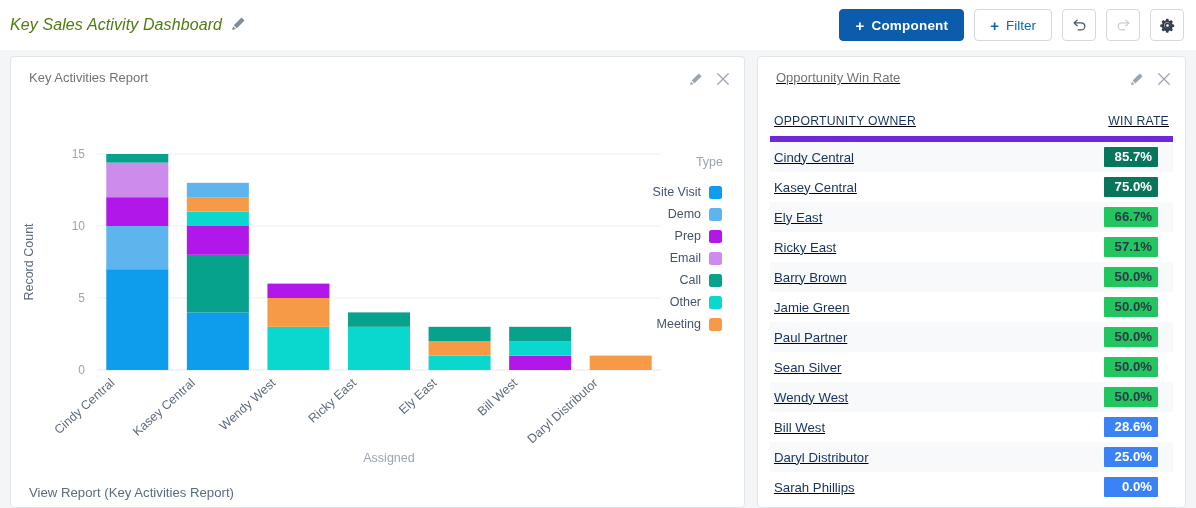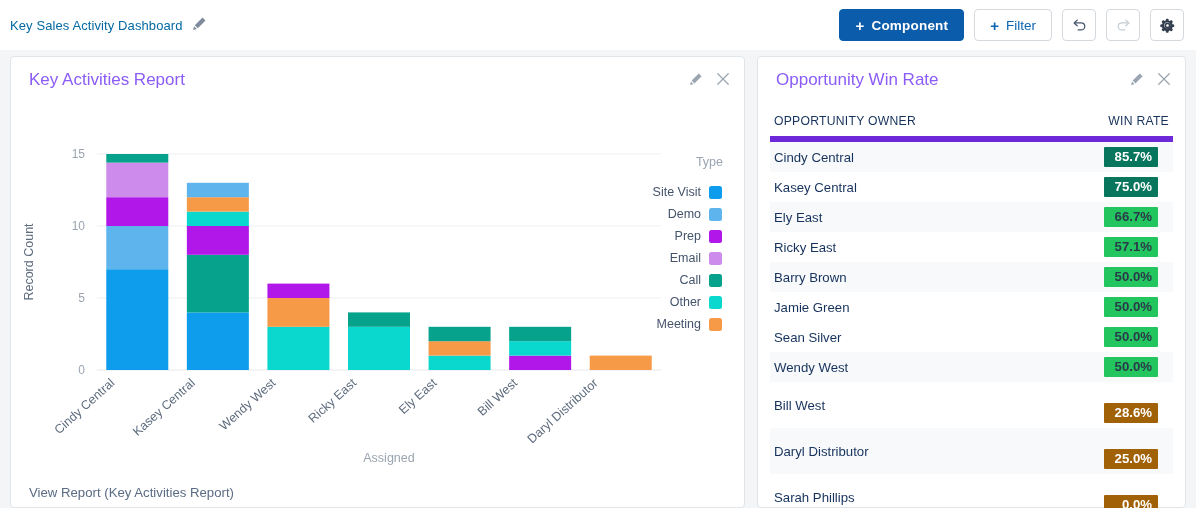--- a/index.html
+++ b/index.html
@@ -14,23 +14,24 @@
   
   .topbar {
     height: 50px;
     background: #ffffff;
     display: flex;
     align-items: center;
     padding: 0 12px 0 10px;
     position: relative;
   }
   .dash-title {
-    font-size: 13px;
-    color: #0369a1;
+    font-size: 16px;
+    color: #4d7c0f;
     letter-spacing: .1px;
+    font-style: italic;
   }
   .title-pencil {
     margin-left: 9px;
     display: inline-block;
     vertical-align: middle;
     cursor: pointer;
   }
   .topbar-actions {
     margin-left: auto;
     display: flex;
@@ -84,32 +85,32 @@
   }
   .card {
     background: #fff;
     border: 1px solid #e0e5ea;
     border-radius: 4px;
     display: flex;
     flex-direction: column;
     position: relative;
   }
   .card-left { width: 735px; }
-  .card-right { flex: 1; }
+  .card-right { flex: 1; text-decoration: underline; }
 
   .card-head {
     display: flex;
     align-items: flex-start;
     padding: 14px 14px 0 18px;
     height: 42px;
     flex: none;
   }
   .card-title {
-    font-size: 17px;
-    color: #8b5cf6;
+    font-size: 13px;
+    color: #737373;
     line-height: 1;
   }
   .card-head-icons {
     margin-left: auto;
     display: flex;
     align-items: center;
     gap: 13px;
     padding-top: 1px;
   }
   .hd-icon { cursor: pointer; display: block; }
@@ -162,21 +163,21 @@
     display: inline-block;
     min-width: 54px;
     text-align: right;
     padding: 2px 6px 3px 8px;
     font-size: 13.2px;
     font-weight: bold;
     border-radius: 1px;
   }
   .bg-green { background: #08755d; color: #ffffff; }
   .bg-orange { background: #22c55e; color: #2b3a4a; }
-  .bg-red { background: #a16207; color: #ffffff; margin-top: 16px; }
+  .bg-red { background: #3b82f6; color: #ffffff; }
 </style>
 </head>
 <body>
 
 <div class="topbar">
   <span class="dash-title">Key Sales Activity Dashboard</span>
   <span class="title-pencil">
     <svg width="15" height="15" viewBox="0 0 16 16">
         <path d="M11.2 1.6l3.2 3.2-8.2 8.2-3.2-3.2zM2.2 10.9l3.0 3.0-4.0 1.0z" fill="#7d8b9c"></path>
       </svg>
@@ -340,20 +341,24 @@
               <td class="val"><span class="badge bg-orange">57.1%</span></td>
             </tr>
             <tr class="odd">
               <td>Barry Brown</td>
               <td class="val"><span class="badge bg-orange">50.0%</span></td>
             </tr>
             <tr class="">
               <td>Jamie Green</td>
               <td class="val"><span class="badge bg-orange">50.0%</span></td>
             </tr>
+            <tr class="odd">
+              <td>Paul Partner</td>
+              <td class="val"><span class="badge bg-orange">50.0%</span></td>
+            </tr>
             <tr class="">
               <td>Sean Silver</td>
               <td class="val"><span class="badge bg-orange">50.0%</span></td>
             </tr>
             <tr class="odd">
               <td>Wendy West</td>
               <td class="val"><span class="badge bg-orange">50.0%</span></td>
             </tr>
             <tr class="">
               <td>Bill West</td>

